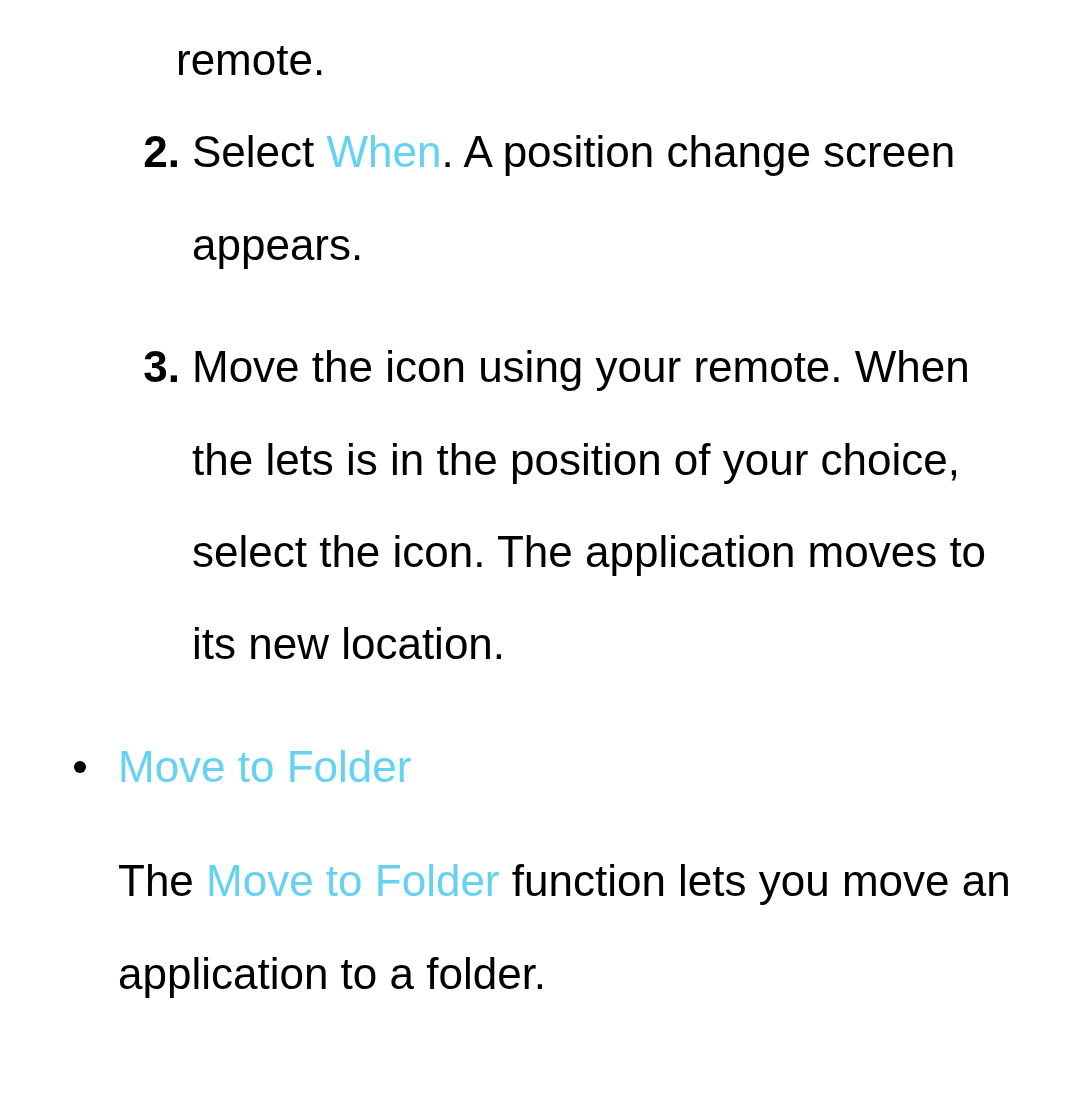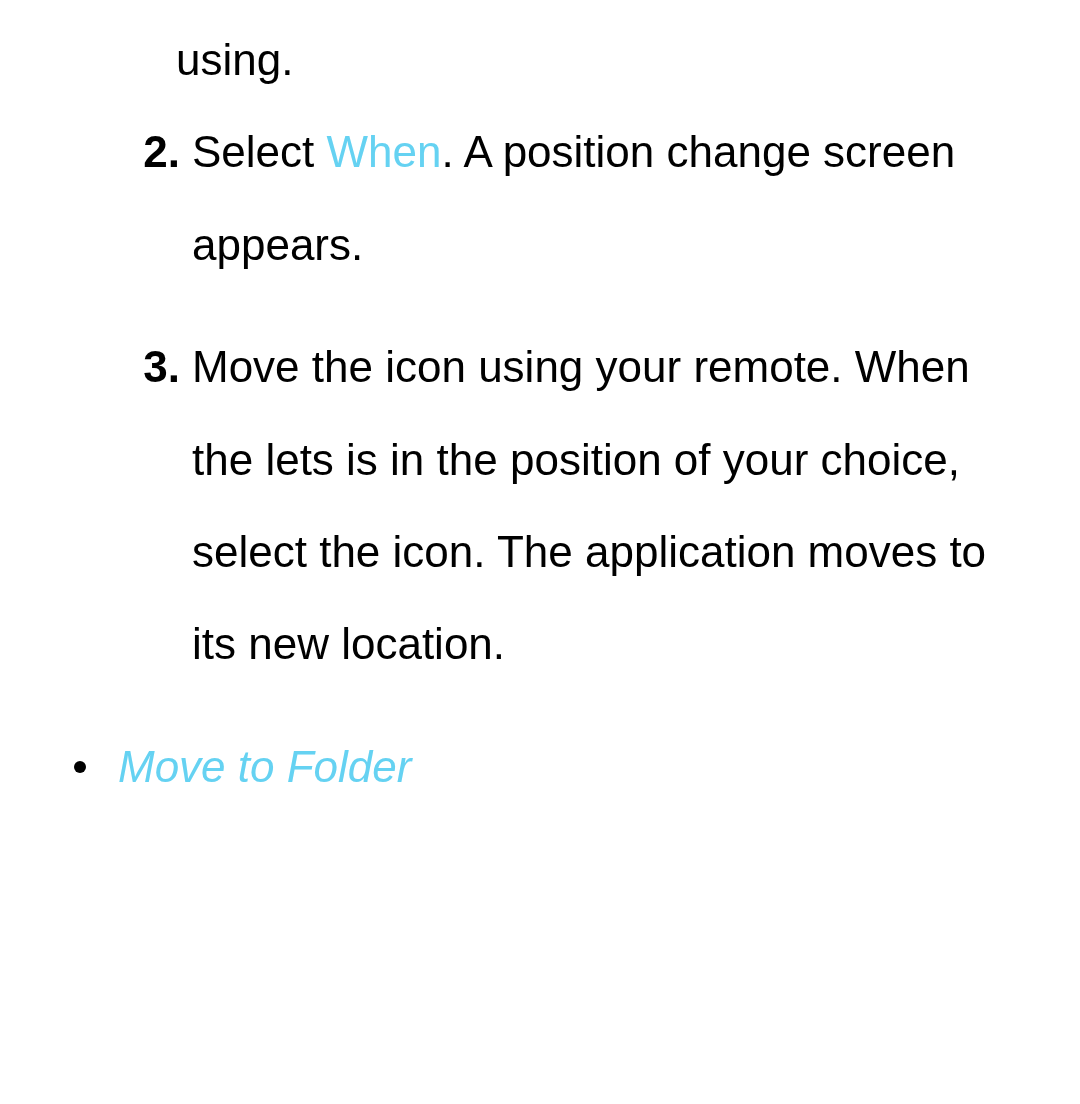--- a/index.html
+++ b/index.html
@@ -49,56 +49,58 @@
       position: absolute;
       top: 40px;
       left: 14px;
       width: 12px;
       height: 12px;
       background: #000;
       border-radius: 50%;
     }
     .bullet-item .bcol {
       flex: 1;
-      font-style: italic;
     }
     .bullet-item .desc {
       margin-top: 22px;
     }
     .hl {
       color: #65d2f2;
     }
     .num2 {
       margin-left: 64px;
     }
     .num3 {
       margin-left: 64px;
     }
   </style>
 </head>
 <body>
 
 <div class="content">
 
   <div class="fragment-item">
-    <div class="text">using.</div>
+    <div class="text">remote.</div>
   </div>
 
   <div class="ordered-item num2">
     <div class="marker">2.</div>
     <div class="text">
       <span>Select </span><span class="hl">When</span><span>. A position change screen appears.</span>
     </div>
   </div>
 
   <div class="ordered-item num3">
     <div class="marker">3.</div>
     <div class="text">Move the icon using your remote. When the lets is in the position of your choice, select the icon. The application moves to its new location.</div>
   </div>
 
   <div class="bullet-item">
     <div class="bullet"></div>
     <div class="bcol">
       <div class="hl">Move to Folder</div>
+      <div class="desc">
+        <span>The </span><span class="hl">Move to Folder</span><span> function lets you move an application to a folder.</span>
+      </div>
     </div>
   </div>
 
 </div>
 
 </body></html>

